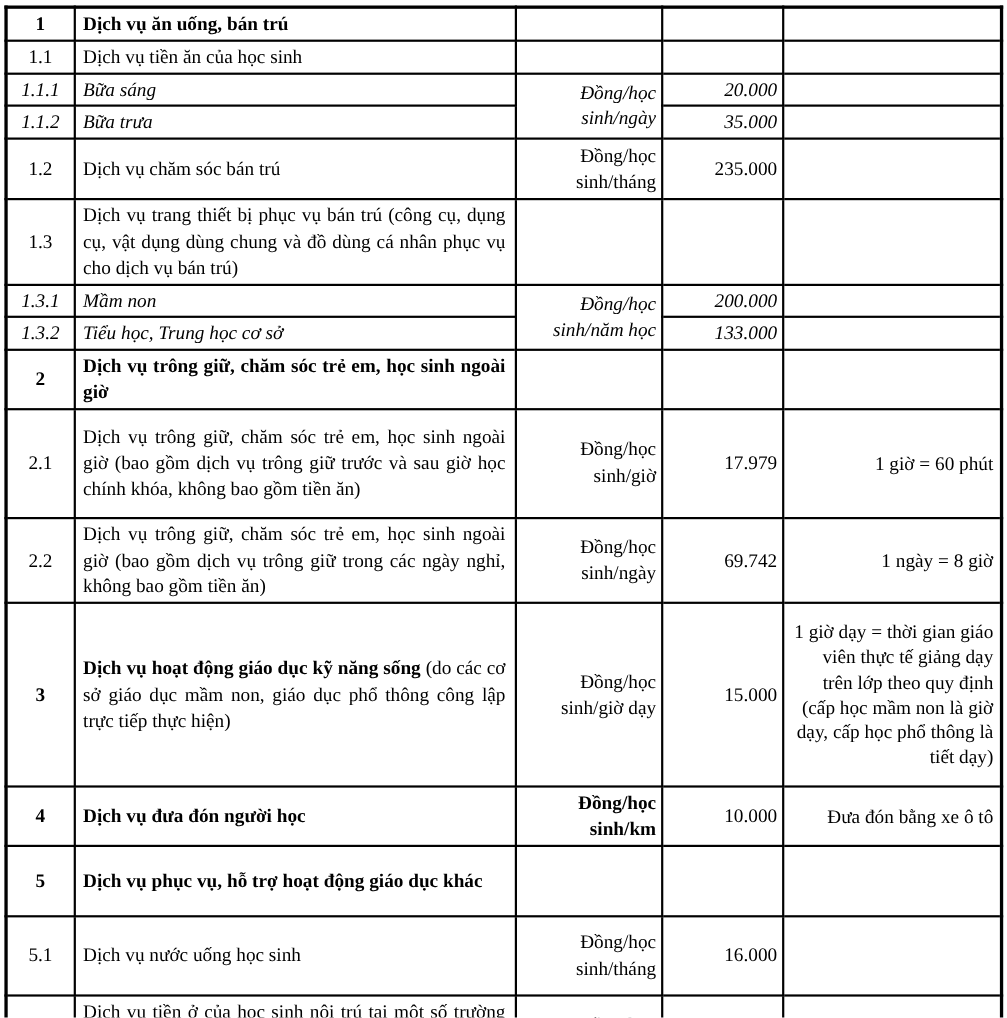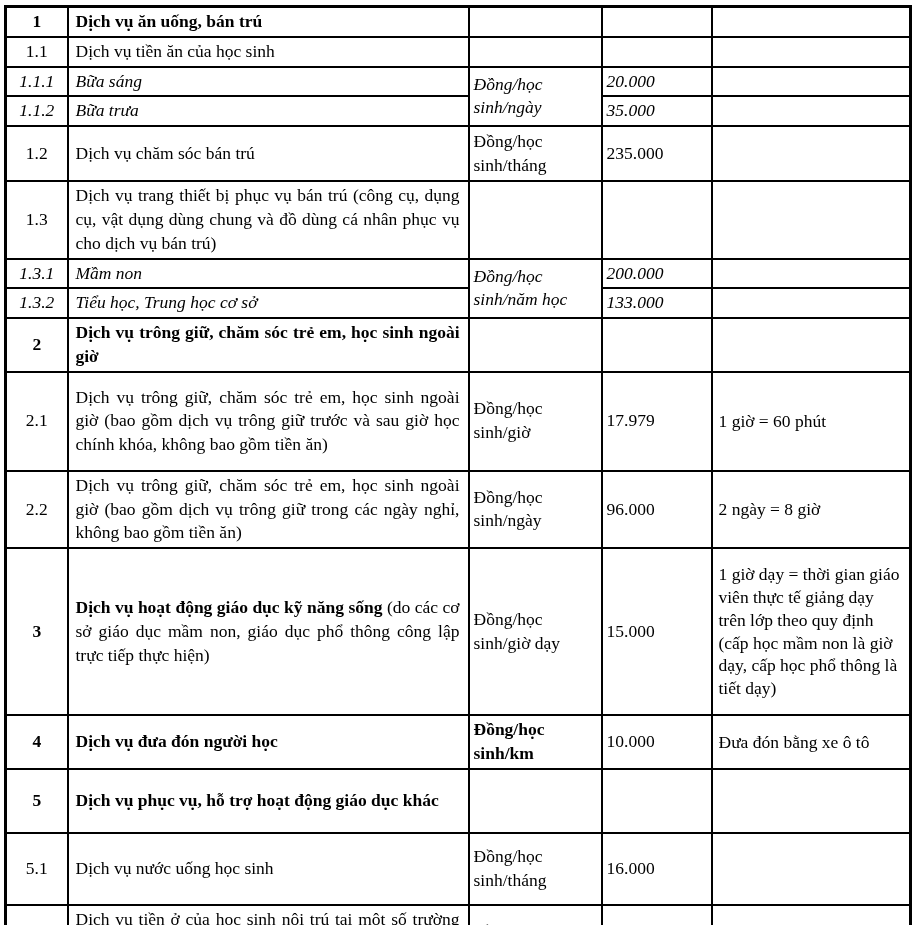--- a/index.html
+++ b/index.html
@@ -36,21 +36,21 @@
   td.no {
     text-align: center;
     padding: 1px 2px;
   }
   td.desc {
     text-align: justify;
     text-align-last: left;
     padding: 2px 8px 2px 7px;
   }
   td.unit, td.price, td.note {
-    text-align: left;
+    text-align: right;
   }
   td.note {
     line-height: 1.3;
     padding: 1px 6px;
   }
   tr.bold td.no, tr.bold td.desc {
     font-weight: bold;
   }
   tr.italic td {
     font-style: italic;
@@ -137,22 +137,22 @@
         <td class="no">2.1</td>
         <td class="desc">Dịch vụ trông giữ, chăm sóc trẻ em, học sinh ngoài giờ (bao gồm dịch vụ trông giữ trước và sau giờ học chính khóa, không bao gồm tiền ăn)</td>
         <td class="unit">Đồng/học sinh/giờ</td>
         <td class="price">17.979</td>
         <td class="note">1 giờ = 60 phút</td>
       </tr>
       <tr style="height:73px">
         <td class="no">2.2</td>
         <td class="desc">Dịch vụ trông giữ, chăm sóc trẻ em, học sinh ngoài giờ (bao gồm dịch vụ trông giữ trong các ngày nghỉ, không bao gồm tiền ăn)</td>
         <td class="unit">Đồng/học sinh/ngày</td>
-        <td class="price">96.000</td>
-        <td class="note">2 ngày = 8 giờ</td>
+        <td class="price">69.742</td>
+        <td class="note">1 ngày = 8 giờ</td>
       </tr>
       <tr style="height:167px">
         <td class="no" style="font-weight:bold">3</td>
         <td class="desc"><span class="b">Dịch vụ hoạt động giáo dục kỹ năng sống</span><span> (do các cơ sở giáo dục mầm non, giáo dục phổ thông công lập trực tiếp thực hiện)</span></td>
         <td class="unit">Đồng/học sinh/giờ dạy</td>
         <td class="price">15.000</td>
         <td class="note">1 giờ dạy = thời gian giáo viên thực tế giảng dạy trên lớp theo quy định (cấp học mầm non là giờ dạy, cấp học phổ thông là tiết dạy)</td>
       </tr>
       <tr class="bold" style="height:54px">
         <td class="no">4</td>

